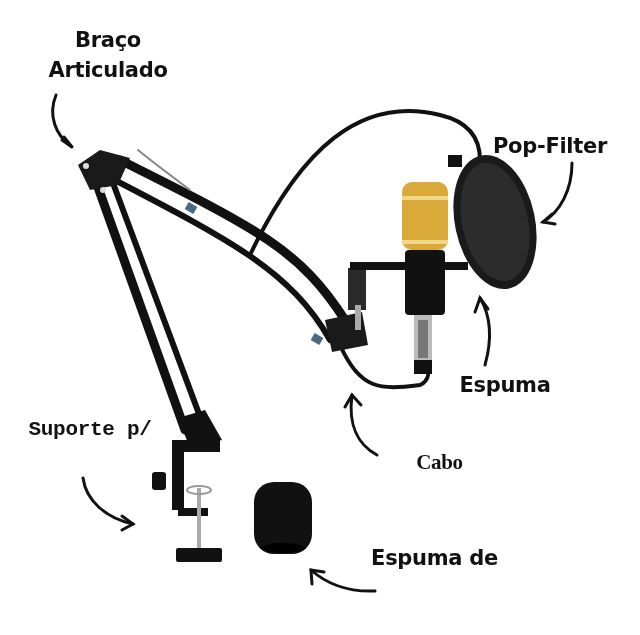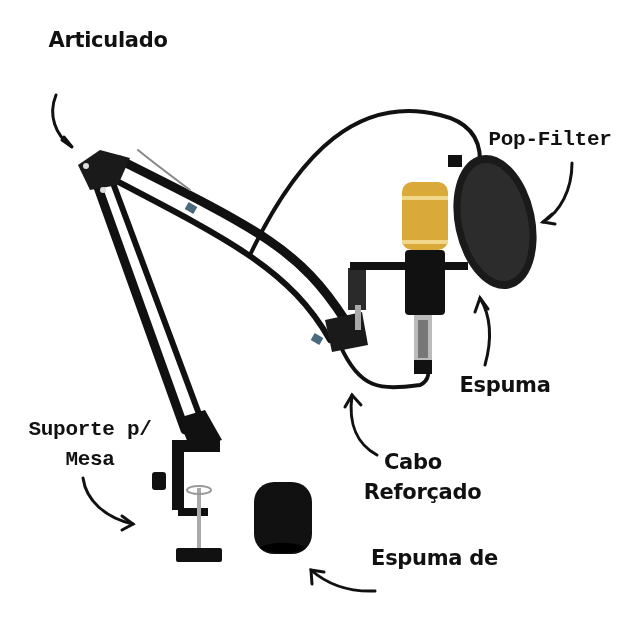--- a/index.html
+++ b/index.html
@@ -76,36 +76,35 @@
     <rect x="448" y="155" width="14" height="12" fill="#111"></rect>
   </g>
 
   <g>
     <rect x="254" y="482" width="58" height="72" rx="20" fill="#111"></rect>
     <ellipse cx="283" cy="548" rx="22" ry="5" fill="#000"></ellipse>
   </g>
 </svg>
 
 <div class="label" style="left:38px; top:25px; width:140px;">
+  <span>Braço</span>
   <span>Articulado</span>
 </div>
 
-<div class="label" style="left:485px; top:125px; width:130px;font-family:Liberation Mono, monospace;">
+<div class="label" style="left:485px; top:131px; width:130px;">
   <span>Pop-Filter</span>
 </div>
 
 <div class="label" style="left:435px; top:370px; width:140px;">
   <span>Espuma</span>
 </div>
 
 <div class="label" style="left:350px; top:447px; width:145px;">
-  <span style="text-align:left; padding-left:34px;">Cabo</span>
-  <span>Reforçado</span>
+  <span style="text-align:center; padding-left:34px;font-family:Liberation Serif, serif;">Cabo</span>
 </div>
 
 <div class="label" style="left:20px; top:415px; width:140px;font-family:Liberation Mono, monospace;">
   <span>Suporte p/</span>
-  <span>Mesa</span>
 </div>
 
 <div class="label" style="left:362px; top:543px; width:145px;">
   <span>Espuma de</span>
 </div>
 
 </body></html>

